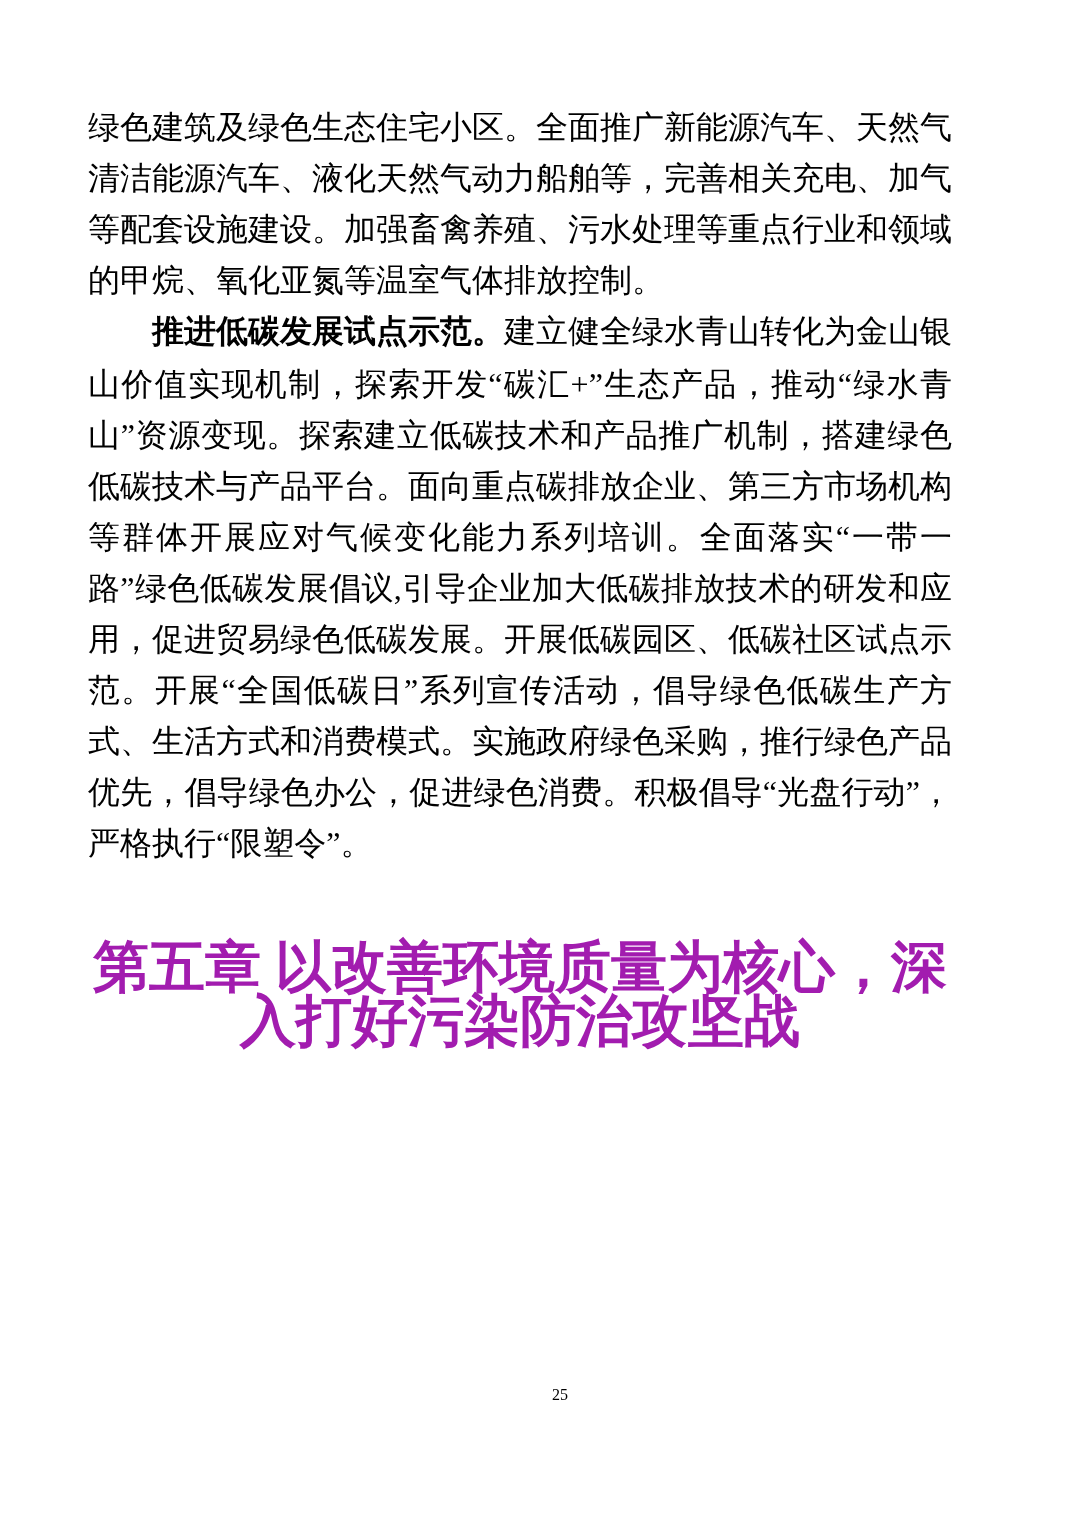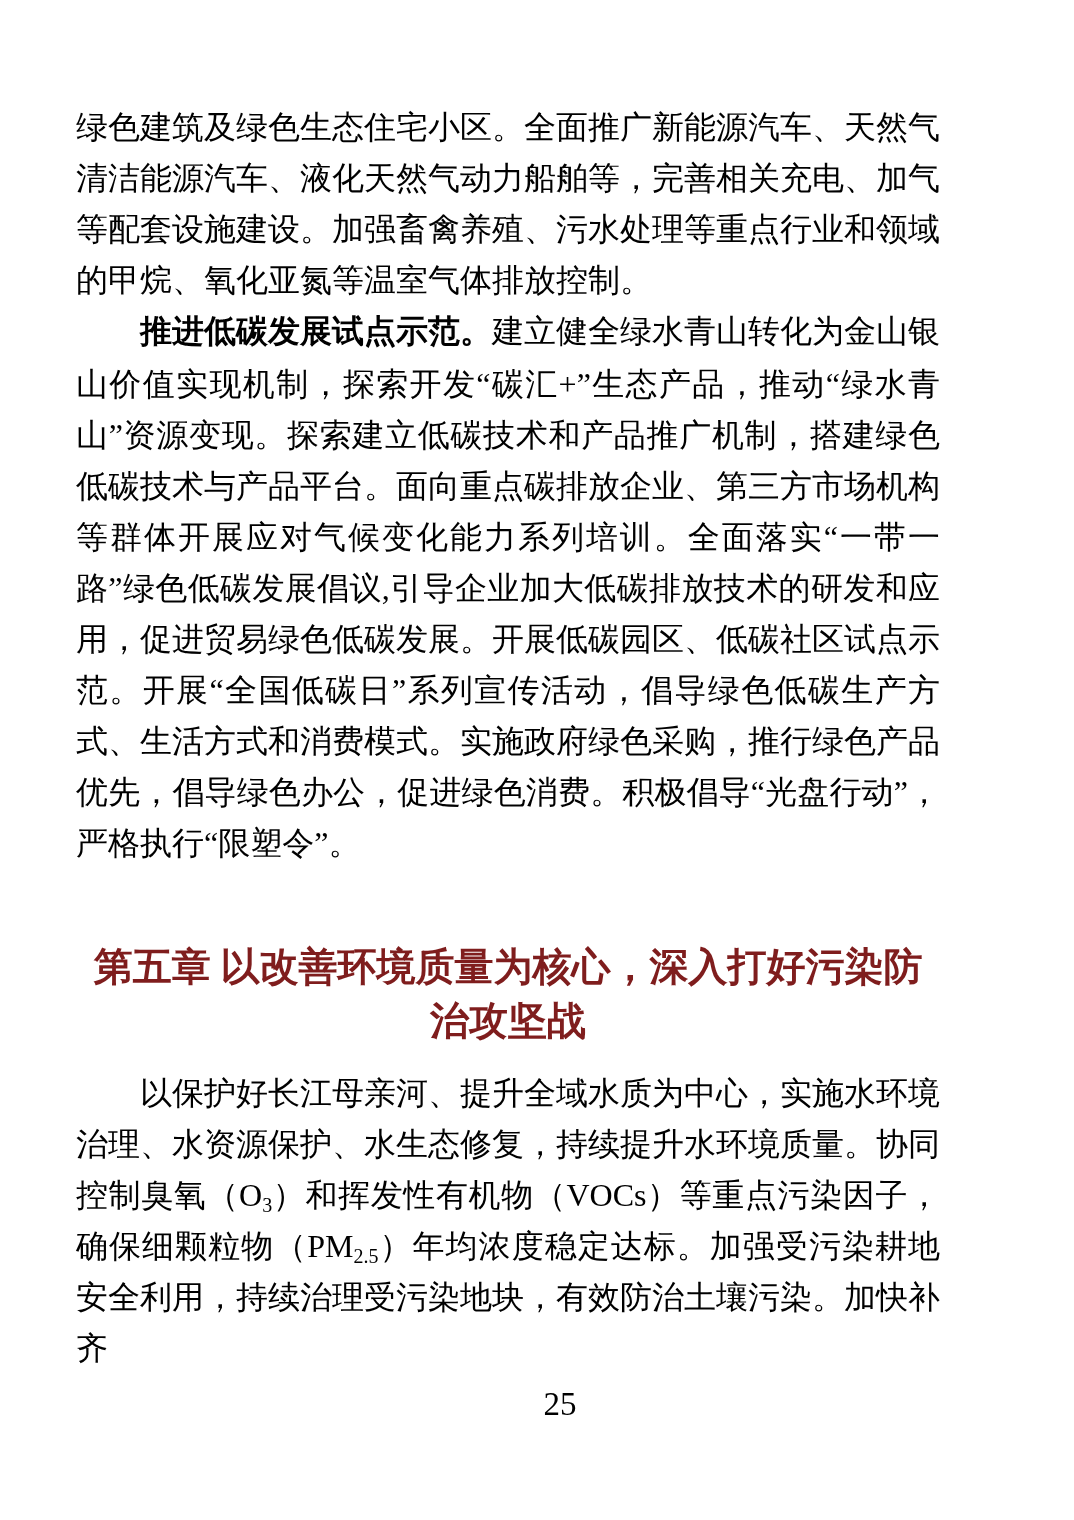--- a/index.html
+++ b/index.html
@@ -11,21 +11,21 @@
     position: relative;
     width: 1074px;
     height: 1520px;
     background: #ffffff;
     color: #000000;
     font-family: "Liberation Serif", "DejaVu Serif", serif;
     overflow: hidden;
   }
   .text-block {
     position: absolute;
-    left: 76px;
+    left: 88px;
     top: 102px;
     width: 864px;
   }
   .para {
     margin: 0;
     font-size: 32px;
     line-height: 51px;
     text-align: justify;
     text-justify: inter-character;
     letter-spacing: 0;
@@ -37,48 +37,47 @@
   .seg-bold-lead {
     font-family: Liberation Mono, monospace;
     font-weight: 700;
   }
   .seg-sub {
     font-size: 20px;
     vertical-align: -6px;
     line-height: 0;
   }
   .chapter-heading {
-    margin: 71px 0 20px 0;
-    font-size: 39px;
+    margin: 71px 0 56px 0;
+    font-size: 56px;
     line-height: 54px;
     font-weight: 700;
     text-align: center;
     font-family: "Liberation Serif", "DejaVu Serif", serif;
-    color: #7f1d1d;
+    color: #a21caf;
   }
   .page-footer {
     position: absolute;
     left: 0;
     top: 1386px;
     width: 100%;
     text-align: center;
   }
   .page-number {
-    font-size: 33px;
+    font-size: 16px;
     color: #000000;
     font-family: "Liberation Serif", "DejaVu Serif", serif;
     margin-left: 46px;
   }
 </style>
 </head>
 <body>
 
 <div class="page">
   <main class="text-block">
     <p class="para"><span>绿色建筑及绿色生态住宅小区。全面推广新能源汽车、天然气清洁能源汽车、液化天然气动力船舶等，完善相关充电、加气等配套设施建设。加强畜禽养殖、污水处理等重点行业和领域的甲烷、氧化亚氮等温室气体排放控制。</span></p>
     <p class="para indent"><span class="seg-bold-lead">推进低碳发展试点示范。</span><span>建立健全绿水青山转化为金山银山价值实现机制，探索开发“碳汇+”生态产品，推动“绿水青山”资源变现。探索建立低碳技术和产品推广机制，搭建绿色低碳技术与产品平台。面向重点碳排放企业、第三方市场机构等群体开展应对气候变化能力系列培训。全面落实“一带一路”绿色低碳发展倡议,引导企业加大低碳排放技术的研发和应用，促进贸易绿色低碳发展。开展低碳园区、低碳社区试点示范。开展“全国低碳日”系列宣传活动，倡导绿色低碳生产方式、生活方式和消费模式。实施政府绿色采购，推行绿色产品优先，倡导绿色办公，促进绿色消费。积极倡导“光盘行动”，严格执行“限塑令”。</span></p>
     <h1 class="chapter-heading">第五章 以改善环境质量为核心，深入打好污染防治攻坚战</h1>
-    <p class="para indent"><span>以保护好长江母亲河、提升全域水质为中心，实施水环境治理、水资源保护、水生态修复，持续提升水环境质量。协同控制臭氧（O</span><span class="seg-sub">3</span><span>）和挥发性有机物（VOCs）等重点污染因子，确保细颗粒物（PM</span><span class="seg-sub">2.5</span><span>）年均浓度稳定达标。加强受污染耕地安全利用，持续治理受污染地块，有效防治土壤污染。加快补齐</span></p>
   </main>
   <footer class="page-footer">
     <span class="page-number">25</span>
   </footer>
 </div>
 
 </body></html>

